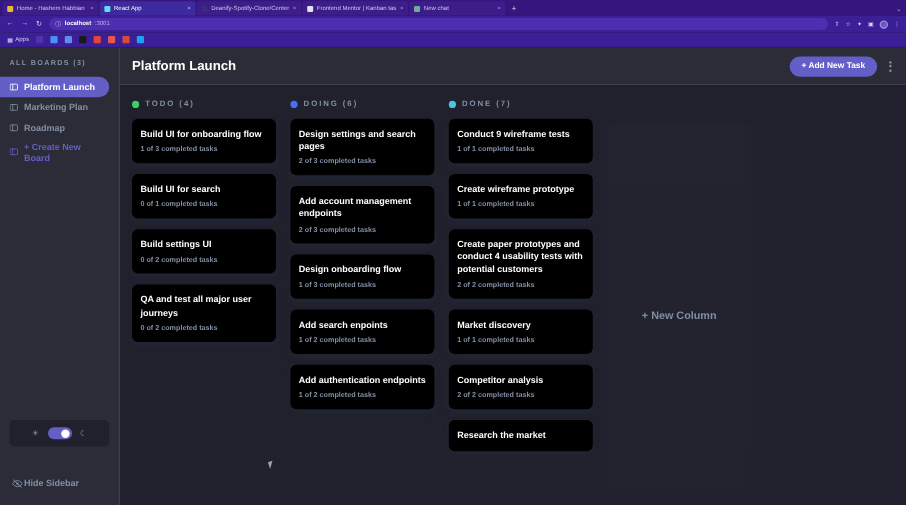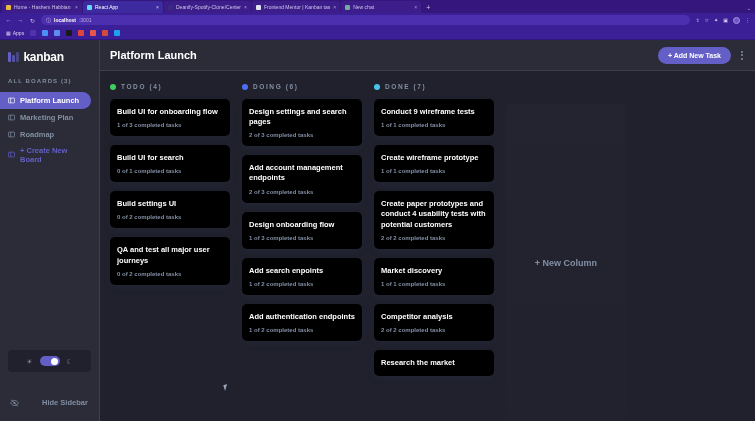--- a/index.html
+++ b/index.html
@@ -97,21 +97,21 @@
   .theme-ico { font-size: 7px; color: #828fa3; line-height: 1; }
   .switch {
     width: 20px; height: 10px; border-radius: 6px; background: #635fc7;
     position: relative; cursor: pointer;
   }
   .switch .knob {
     position: absolute; top: 1.5px; right: 1.5px;
     width: 7px; height: 7px; border-radius: 50%; background: #fff;
   }
   .hide-sidebar {
-    display: flex; align-items: center; gap: 23px;
+    display: flex; align-items: center; gap: 1px;
     color: #828fa3; font-size: 7.5px; font-weight: bold;
     padding: 0 2px 6px 2px; cursor: pointer;
   }
 
   
   .main { flex: 1; display: flex; flex-direction: column; min-width: 0; }
   .topbar {
     height: 31px; flex: 0 0 31px; background: #2b2c37;
     border-bottom: 1px solid #3e3f4e;
     display: flex; align-items: center; padding: 0 10px;
@@ -228,28 +228,20 @@
         <span class="bm-ico" style="background: rgb(224, 69, 60);"></span>
         <span class="bm-ico" style="background: rgb(232, 85, 74);"></span>
         <span class="bm-ico" style="background: rgb(214, 74, 60);"></span>
         <span class="bm-ico" style="background: rgb(29, 161, 242);"></span>
       </div>
   </div>
 
   <div class="app">
 
     <div class="sidebar">
-      <div class="logo">
-        <span class="logo-bars">
-            <i></i>
-            <i></i>
-            <i></i>
-          </span>
-        <span class="logo-text">kanban</span>
-      </div>
       <div class="boards-label">ALL BOARDS (3)</div>
       <div id="boards-host">
           <div class="board-item active">
             <svg class="board-ico" viewBox="0 0 16 16">
               <rect x="1" y="2.5" width="14" height="11" rx="1.5" fill="none" stroke="currentColor" stroke-width="1.6"></rect>
               <line x1="6" y1="2.5" x2="6" y2="13.5" stroke="currentColor" stroke-width="1.6"></line>
             </svg>
             <span>Platform Launch</span>
           </div>
           <div class="board-item">

